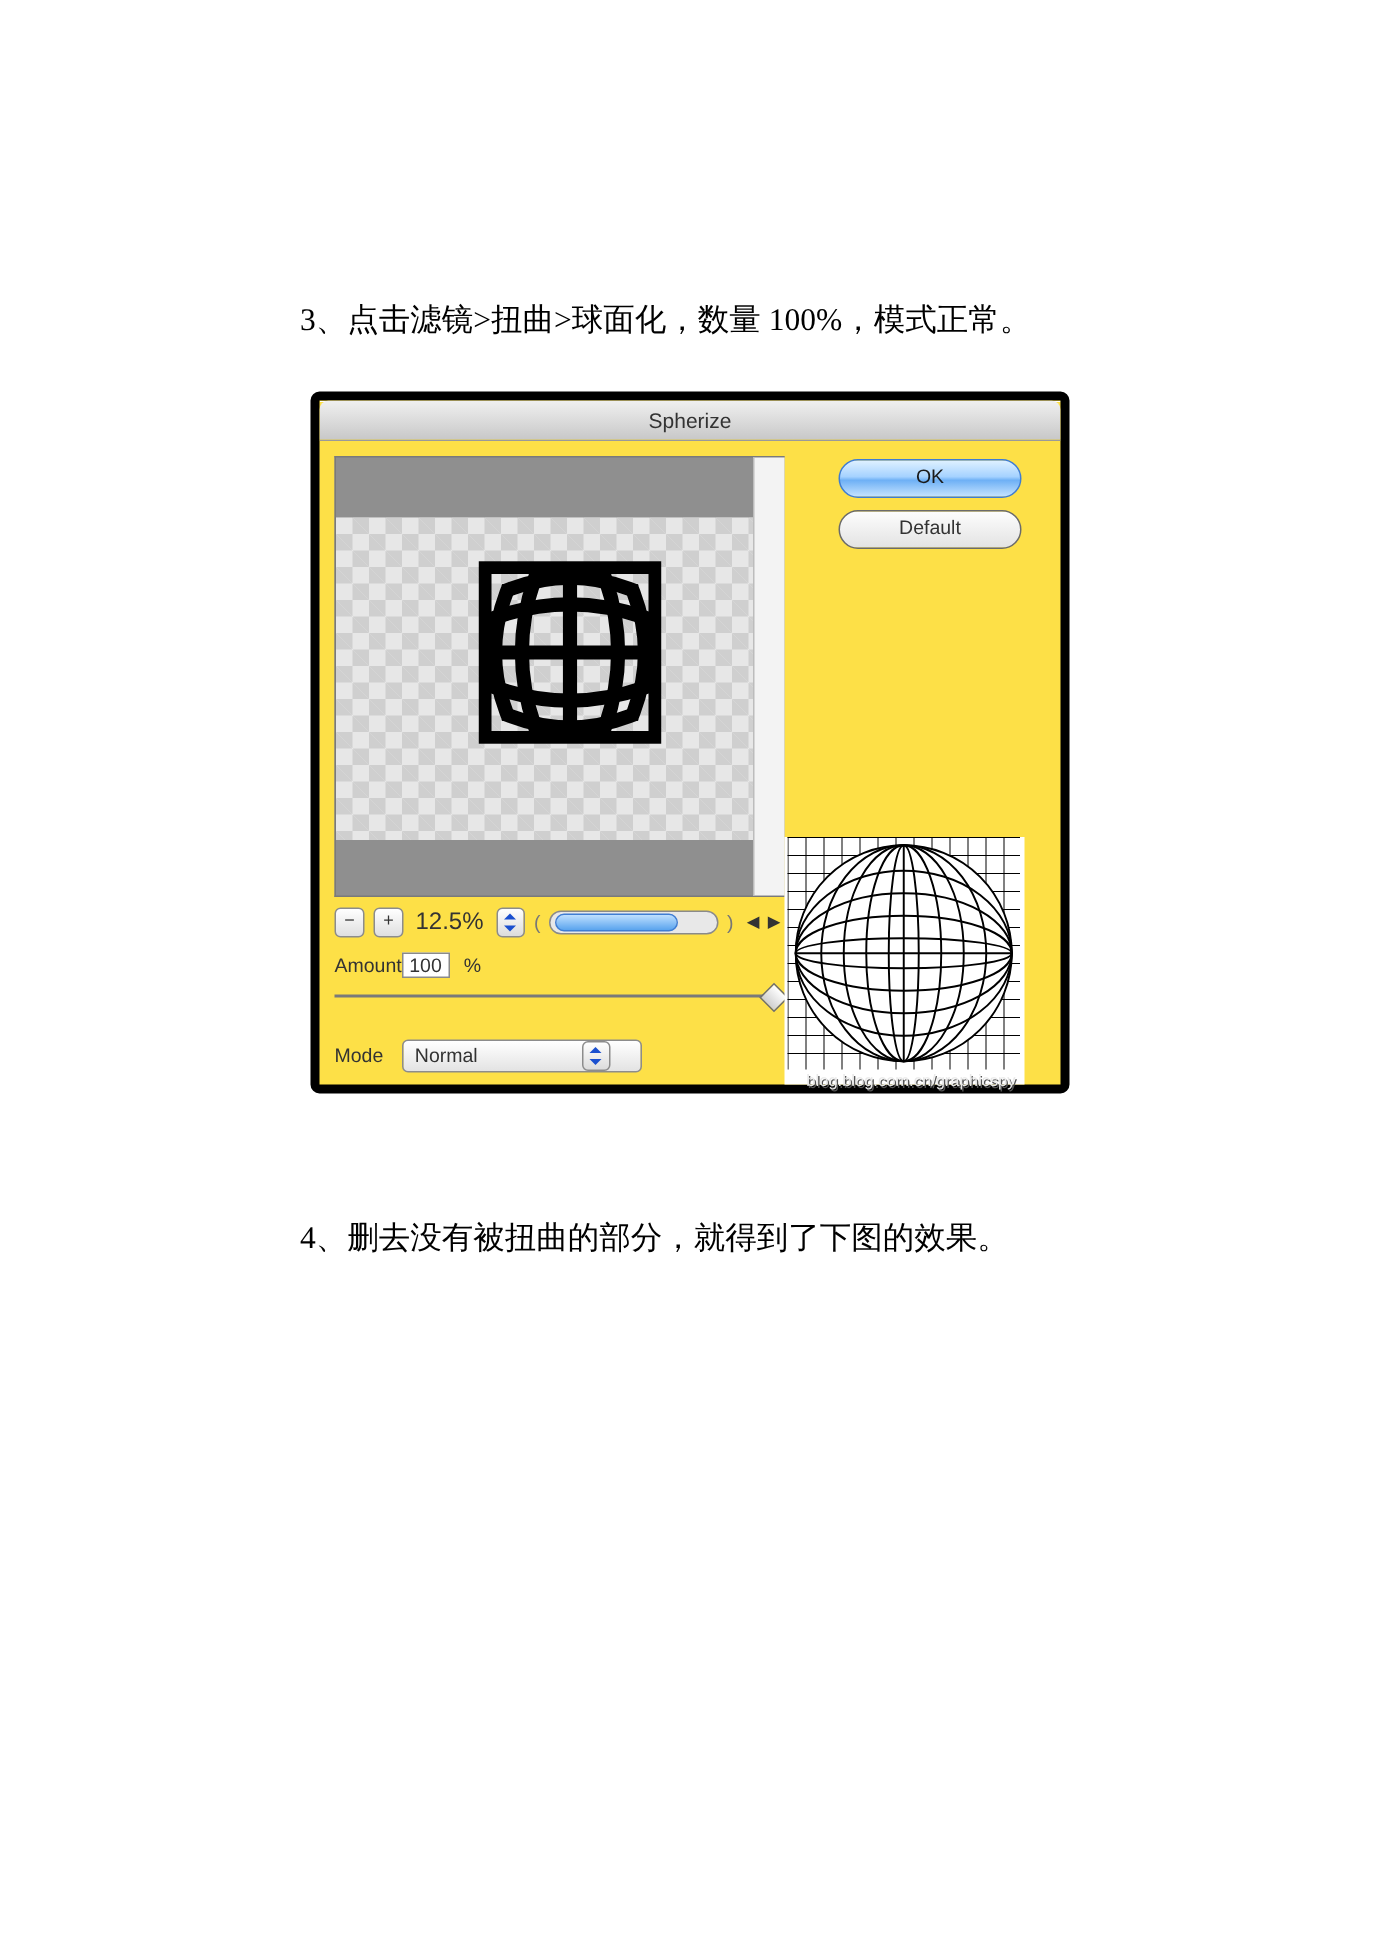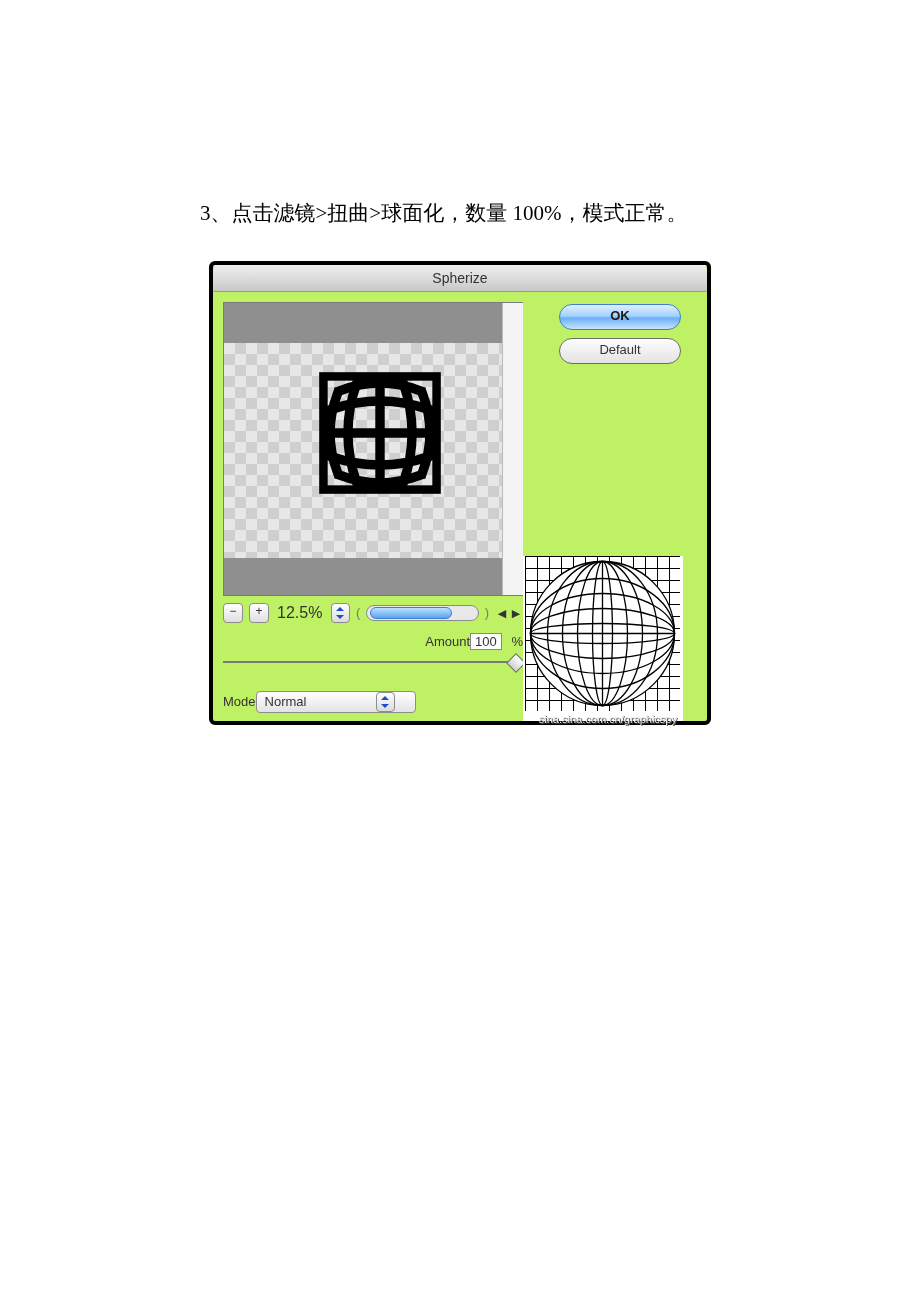--- a/index.html
+++ b/index.html
@@ -1,19 +1,19 @@
 <!DOCTYPE html>
 <html><head>
 <meta charset="utf-8">
 <style>
 html,body{margin:0;padding:0;background:#fff;font-family:"Songti SC","SimSun","Times New Roman",serif;color:#000}
 .page{width:744px;min-height:1302px;margin:16px auto;position:relative;padding-top:160px;box-sizing:border-box}
 .para{font-size:21px;line-height:1.6;margin-left:112px;margin-right:80px}
 .para2{margin-top:80px}
-.dlg{width:494px;margin:30px auto 0;background:#bef264;border:4px solid #000000;border-radius:6px;box-shadow:0 1px 0 #fff inset;font-family:"Lucida Grande","Helvetica Neue",Arial,sans-serif;color:#333;position:relative}
+.dlg{width:494px;margin:30px auto 0;background:#fde047;border:6px solid #000000;border-radius:6px;box-shadow:0 1px 0 #fff inset;font-family:"Lucida Grande","Helvetica Neue",Arial,sans-serif;color:#333;position:relative}
 .dlg-title{height:26px;line-height:26px;text-align:center;font-size:14px;background:linear-gradient(#f0f0f0,#c8c8c8);border-top-left-radius:6px;border-top-right-radius:6px;border-bottom:1px solid #9a9a9a}
 .dlg-body{display:flex;padding:10px 10px 8px 10px;box-sizing:border-box}
 .left-col{width:300px}
 .preview{width:300px;height:294px;background:#8f8f8f;position:relative;border:1px solid #7a7a7a;border-right:none;box-sizing:border-box}
 .checker{position:absolute;left:0;top:40px;width:280px;height:215px;
   background-color:#e7e7e7;
   background-image:
     linear-gradient(45deg,#cfcfcf 25%,transparent 25%,transparent 75%,#cfcfcf 75%),
     linear-gradient(45deg,#cfcfcf 25%,transparent 25%,transparent 75%,#cfcfcf 75%);
   background-size:22px 22px;background-position:0 0,11px 11px}
@@ -23,31 +23,31 @@
 .tinybtn{width:18px;height:18px;border:1px solid #8c8c8c;border-radius:4px;background:linear-gradient(#fff,#dfdfdf);font-size:12px;line-height:14px;text-align:center}
 .zoom-val{font-size:16px;min-width:46px;text-align:left;padding:0 2px}
 .stepper{width:17px;height:18px;border:1px solid #8c8c8c;border-radius:4px;background:linear-gradient(#fff,#dcdcdc);position:relative}
 .stepper::before{content:"";position:absolute;left:4px;top:3px;border-left:4px solid transparent;border-right:4px solid transparent;border-bottom:4px solid #1a4fcf}
 .stepper::after{content:"";position:absolute;left:4px;bottom:3px;border-left:4px solid transparent;border-right:4px solid transparent;border-top:4px solid #1a4fcf}
 .hscroll{flex:1;height:14px;max-width:130px;border:1px solid #8a8a8a;border-radius:8px;background:#e8e8e8;position:relative}
 .hscroll .thumb{position:absolute;left:3px;top:1px;width:80px;height:10px;border-radius:6px;background:linear-gradient(#bfe0ff,#5aa4ee);border:1px solid #3f7dd3}
 .nav-arrows{display:flex;gap:0}
 .nav-arrows span{width:14px;height:14px;font-size:11px;line-height:14px;text-align:center;color:#333}
 .paren{color:#777;font-size:13px}
-.amount-row{display:flex;align-items:center;justify-content:flex-end;margin-top:10px;font-size:13px}
+.amount-row{display:flex;align-items:center;justify-content:flex-start;margin-top:10px;font-size:13px}
 .amount-input{width:42px;height:18px;border:1px solid #8a8a8a;background:#fff;text-align:right;padding:0 4px;font-size:13px}
 .unit{margin-left:6px}
 .slider{position:relative;height:18px;margin-top:4px}
 .slider-track{position:absolute;left:0;right:0;top:8px;height:2px;background:#7a7a7a}
 .slider-thumb{position:absolute;right:0;top:3px;width:12px;height:12px;border:1px solid #6f6f6f;background:linear-gradient(#fff,#cfcfcf);transform:rotate(45deg)}
-.mode-row{display:flex;align-items:center;gap:0;margin-top:20px;font-size:13px}
+.mode-row{display:flex;align-items:center;gap:12px;margin-top:20px;font-size:13px}
 .select{display:flex;align-items:center;justify-content:space-between;width:130px;height:20px;border:1px solid #8c8c8c;border-radius:4px;background:linear-gradient(#fff,#e3e3e3);padding:0 20px 0 8px;font-size:13px}
 .right-col{flex:1;padding-left:20px;position:relative}
 .aqua-btn{display:block;width:120px;height:24px;margin:2px auto 8px;border:1px solid #6b6b6b;border-radius:13px;text-align:center;line-height:22px;font-size:13px;background:linear-gradient(#fdfdfd,#e3e3e3)}
-.ok{background:linear-gradient(#dff1ff 0%,#a5d2ff 45%,#6eb0f5 55%,#c5e3ff 100%);border-color:#3f7dd3;font-weight:700;color:#1a1a1a}
+.ok{background:linear-gradient(#dff1ff 0%,#a5d2ff 45%,#6eb0f5 55%,#c5e3ff 100%);border-color:#3f7dd3;font-weight:400;color:#1a1a1a}
 .thumb-box{position:absolute;left:0;bottom:-8px;width:160px;height:165px;background:#fff}
 .sphere2-wrap{position:absolute;left:2px;top:0;width:155px;height:155px;
   background-image:linear-gradient(#000 1px,transparent 1px),linear-gradient(90deg,#000 1px,transparent 1px);
   background-size:12px 12px;background-color:#fff}
 .credit{position:absolute;left:0;right:0;bottom:-10px;height:18px;font-size:11px;color:#e8e8e8;text-align:right;padding-right:6px;text-shadow:1px 1px 0 #555;font-family:"Lucida Grande",Arial,sans-serif}
 .wm{position:absolute;left:230px;top:600px;font-size:46px;color:#e6e6e6;font-family:Arial,sans-serif;letter-spacing:1px;pointer-events:none;user-select:none}
 </style>
 </head>
 <body>
 
@@ -132,20 +132,21 @@
                 <ellipse cx="77.5" cy="77.5" rx="72" ry="55"></ellipse>
                 <ellipse cx="77.5" cy="77.5" rx="10" ry="72"></ellipse>
                 <ellipse cx="77.5" cy="77.5" rx="25" ry="72"></ellipse>
                 <ellipse cx="77.5" cy="77.5" rx="40" ry="72"></ellipse>
                 <ellipse cx="77.5" cy="77.5" rx="55" ry="72"></ellipse>
                 <line x1="5.5" y1="77.5" x2="149.5" y2="77.5"></line>
                 <line x1="77.5" y1="5.5" x2="77.5" y2="149.5"></line>
               </g>
             </svg>
           </div>
-          <div class="credit">sina.sina.com.cn/graphicspy</div>
+          <div class="credit">blog.blog.com.cn/graphicspy</div>
         </div>
       </div>
     </div>
   </div>
 
 
+  <p class="para para2">4、删去没有被扭曲的部分，就得到了下图的效果。</p>
 </div>
 
 </body></html>

